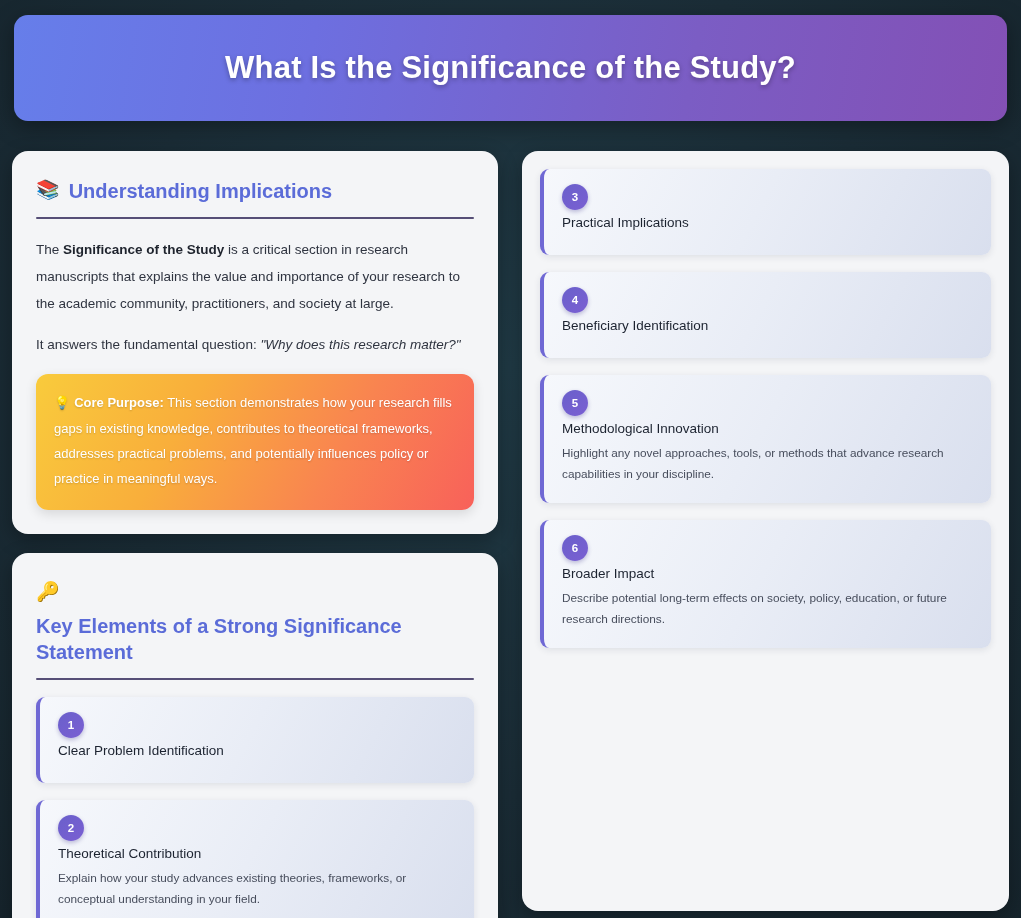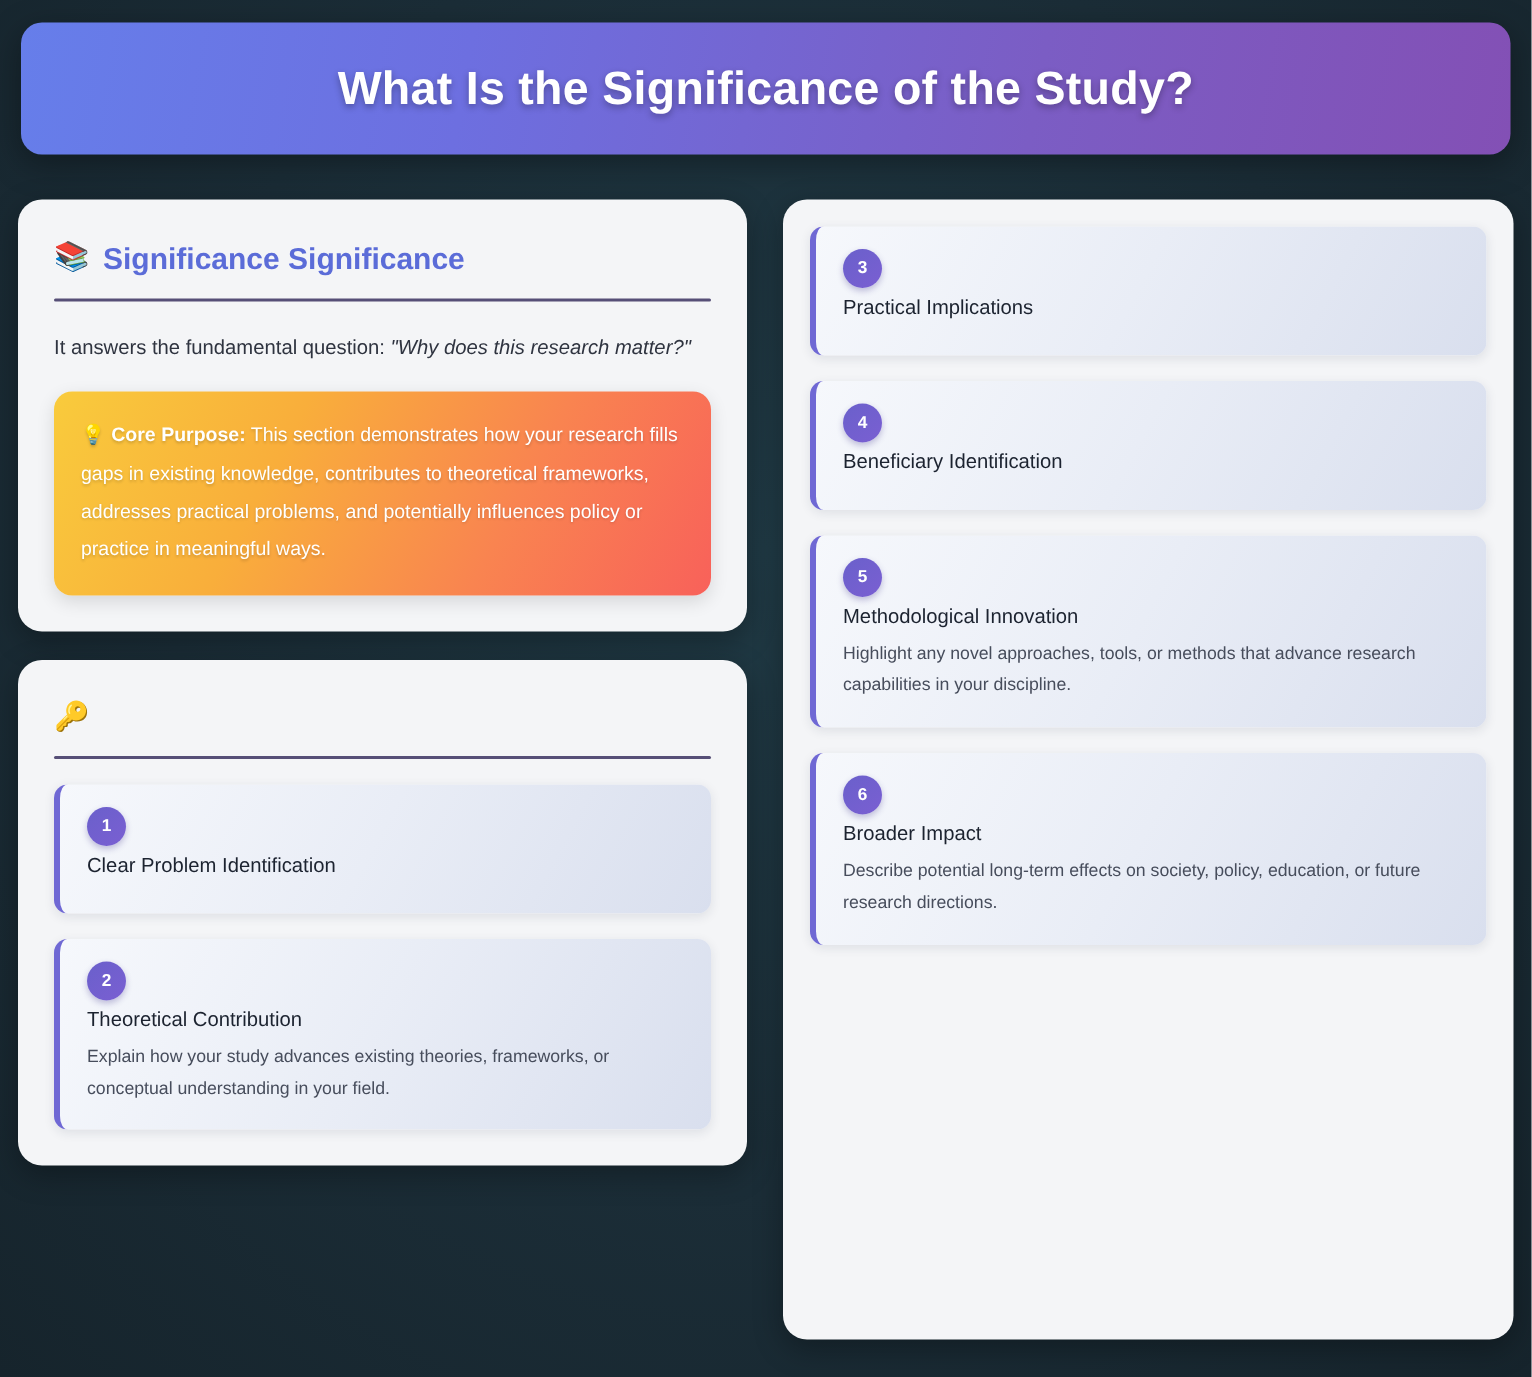--- a/index.html
+++ b/index.html
@@ -12,21 +12,21 @@
 
   body {
     background: radial-gradient(ellipse at 50% 40%, #203a45 0%, #1b2d37 55%, #16242c 100%);
     font-family: "Liberation Sans", sans-serif;
     padding: 10px 12px 0 12px;
   }
 
   
   .header-banner {
     margin: 5px 2px 0 2px;
-    height: 88px;
+    height: 106px;
     border-radius: 14px;
     background: linear-gradient(100deg, #667eea 0%, #6d6fe0 30%, #7b5dc4 68%, #8350b5 100%);
     display: flex;
     align-items: center;
     justify-content: center;
     box-shadow: 0 6px 22px rgba(0,0,0,0.35);
   }
   .header-title {
     color: #ffffff;
     font-size: 31px;
@@ -146,37 +146,41 @@
   <div class="header-title">What Is the Significance of the Study?</div>
 </div>
 
 <div class="columns">
 
   <div class="col-left">
 
     <div class="panel">
       <div class="section-head">
         <span class="section-emoji">📚</span>
-        <span class="section-title">Significance Significance</span>
+        <span class="section-title">Understanding Implications</span>
       </div>
       <div class="section-rule"></div>
 
+      <p class="body-text">
+        <span>The </span><b>Significance of the Study</b><span> is a critical section in research manuscripts that explains the value and importance of your research to the academic community, practitioners, and society at large.</span>
+      </p>
 
       <p class="body-text">
         <span>It answers the fundamental question: </span><i>"Why does this research matter?"</i>
       </p>
 
       <div class="callout">
         <span class="callout-emoji">💡</span><b>Core Purpose:</b><span> This section demonstrates how your research fills gaps in existing knowledge, contributes to theoretical frameworks, addresses practical problems, and potentially influences policy or practice in meaningful ways.</span>
       </div>
     </div>
 
     <div class="panel">
       <div class="section-head">
         <span class="section-emoji">🔑</span>
+        <span class="section-title">Key Elements of a Strong Significance Statement</span>
       </div>
       <div class="section-rule"></div>
 
       <div class="elements">
 
         <div class="element-card">
           <div class="element-badge">1</div>
           <div class="element-title">Clear Problem Identification</div>
         </div>
 

